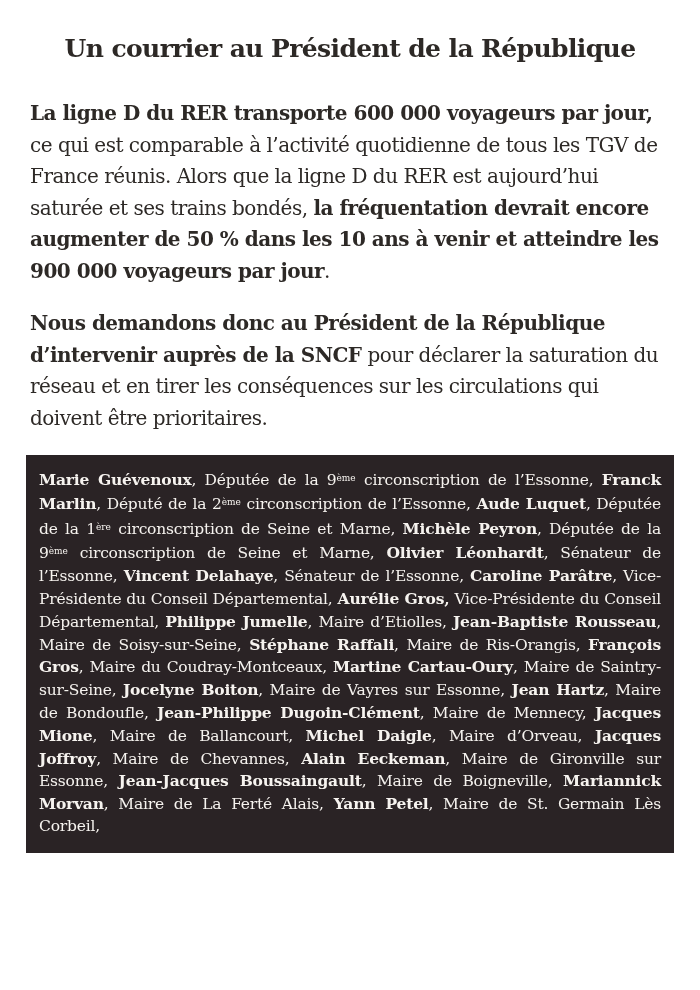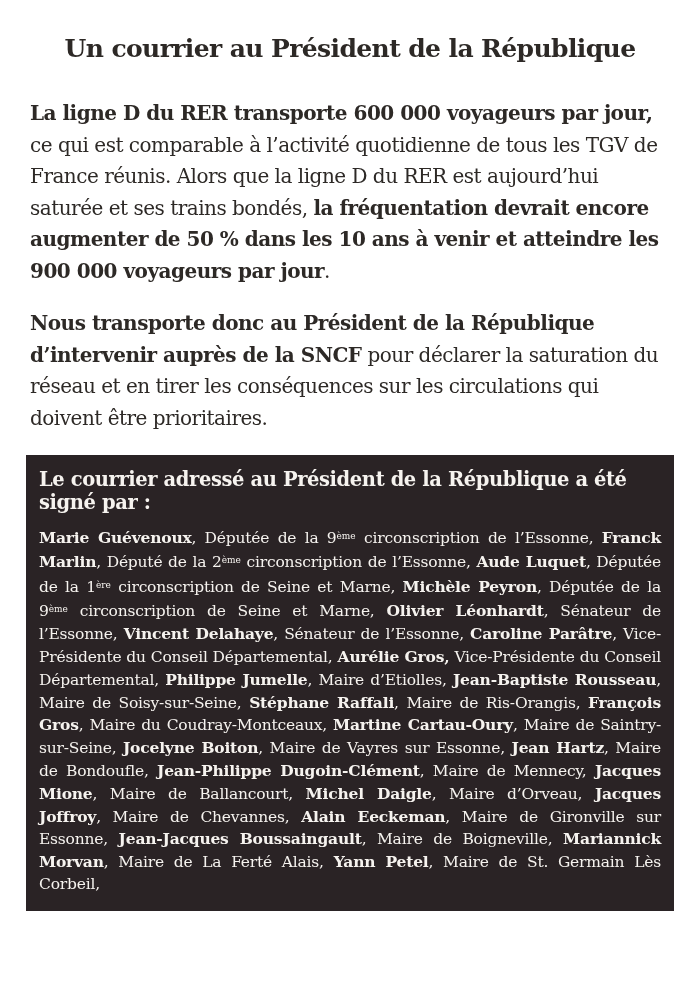--- a/index.html
+++ b/index.html
@@ -69,20 +69,19 @@
 </head>
 <body>
 
 <main class="page">
 
   <h1 class="title">Un courrier au Président de la République</h1>
 
   <p class="para"><span class="b">La ligne D du RER transporte 600 000 voyageurs par jour,</span><span> ce qui est comparable à l’activité quotidienne de tous les TGV de France réunis. Alors que la ligne D du RER est aujourd’hui saturée et ses trains bondés, </span><span class="b">la fréquentation devrait encore augmenter de 50 % dans les 10 ans à venir et atteindre les 900 000 voyageurs par jour</span><span>.</span></p>
 
 
-  <p class="para"><span class="b">Nous transporte donc au Président de la République d’intervenir auprès de la SNCF</span><span> pour déclarer la saturation du réseau et en tirer les conséquences sur les circulations qui doivent être prioritaires.</span></p>
+  <p class="para"><span class="b">Nous demandons donc au Président de la République d’intervenir auprès de la SNCF</span><span> pour déclarer la saturation du réseau et en tirer les conséquences sur les circulations qui doivent être prioritaires.</span></p>
 
   <section class="signatories">
-    <h2 class="sig-heading">Le courrier adressé au Président de la République a été signé par :</h2>
     <p class="sig-body"><span class="b">Marie Guévenoux</span><span>, Députée de la 9</span><span class="sup">ème</span><span> circonscription de l’Essonne, </span><span class="b">Franck Marlin</span><span>, Député de la 2</span><span class="sup">ème</span><span> circonscription de l’Essonne, </span><span class="b">Aude Luquet</span><span>, Députée de la 1</span><span class="sup">ère</span><span> circonscription de Seine et Marne, </span><span class="b">Michèle Peyron</span><span>, Députée de la 9</span><span class="sup">ème</span><span> circonscription de Seine et Marne, </span><span class="b">Olivier Léonhardt</span><span>, Sénateur de l’Essonne, </span><span class="b">Vincent Delahaye</span><span>, Sénateur de l’Essonne, </span><span class="b">Caroline Parâtre</span><span>, Vice-Présidente du Conseil Départemental, </span><span class="b">Aurélie Gros,</span><span> Vice-Présidente du Conseil Départemental, </span><span class="b">Philippe Jumelle</span><span>, Maire d’Etiolles, </span><span class="b">Jean-Baptiste Rousseau</span><span>, Maire de Soisy-sur-Seine, </span><span class="b">Stéphane Raffali</span><span>, Maire de Ris-Orangis, </span><span class="b">François Gros</span><span>, Maire du Coudray-Montceaux, </span><span class="b">Martine Cartau-Oury</span><span>, Maire de Saintry-sur-Seine, </span><span class="b">Jocelyne Boiton</span><span>, Maire de Vayres sur Essonne, </span><span class="b">Jean Hartz</span><span>, Maire de Bondoufle, </span><span class="b">Jean-Philippe Dugoin-Clément</span><span>, Maire de Mennecy, </span><span class="b">Jacques Mione</span><span>, Maire de Ballancourt, </span><span class="b">Michel Daigle</span><span>, Maire d’Orveau, </span><span class="b">Jacques Joffroy</span><span>, Maire de Chevannes, </span><span class="b">Alain Eeckeman</span><span>, Maire de Gironville sur Essonne, </span><span class="b">Jean-Jacques Boussaingault</span><span>, Maire de Boigneville, </span><span class="b">Mariannick Morvan</span><span>, Maire de La Ferté Alais, </span><span class="b">Yann Petel</span><span>, Maire de St. Germain Lès Corbeil, </span></p>
   </section>
 
 </main>
 
 </body></html>

